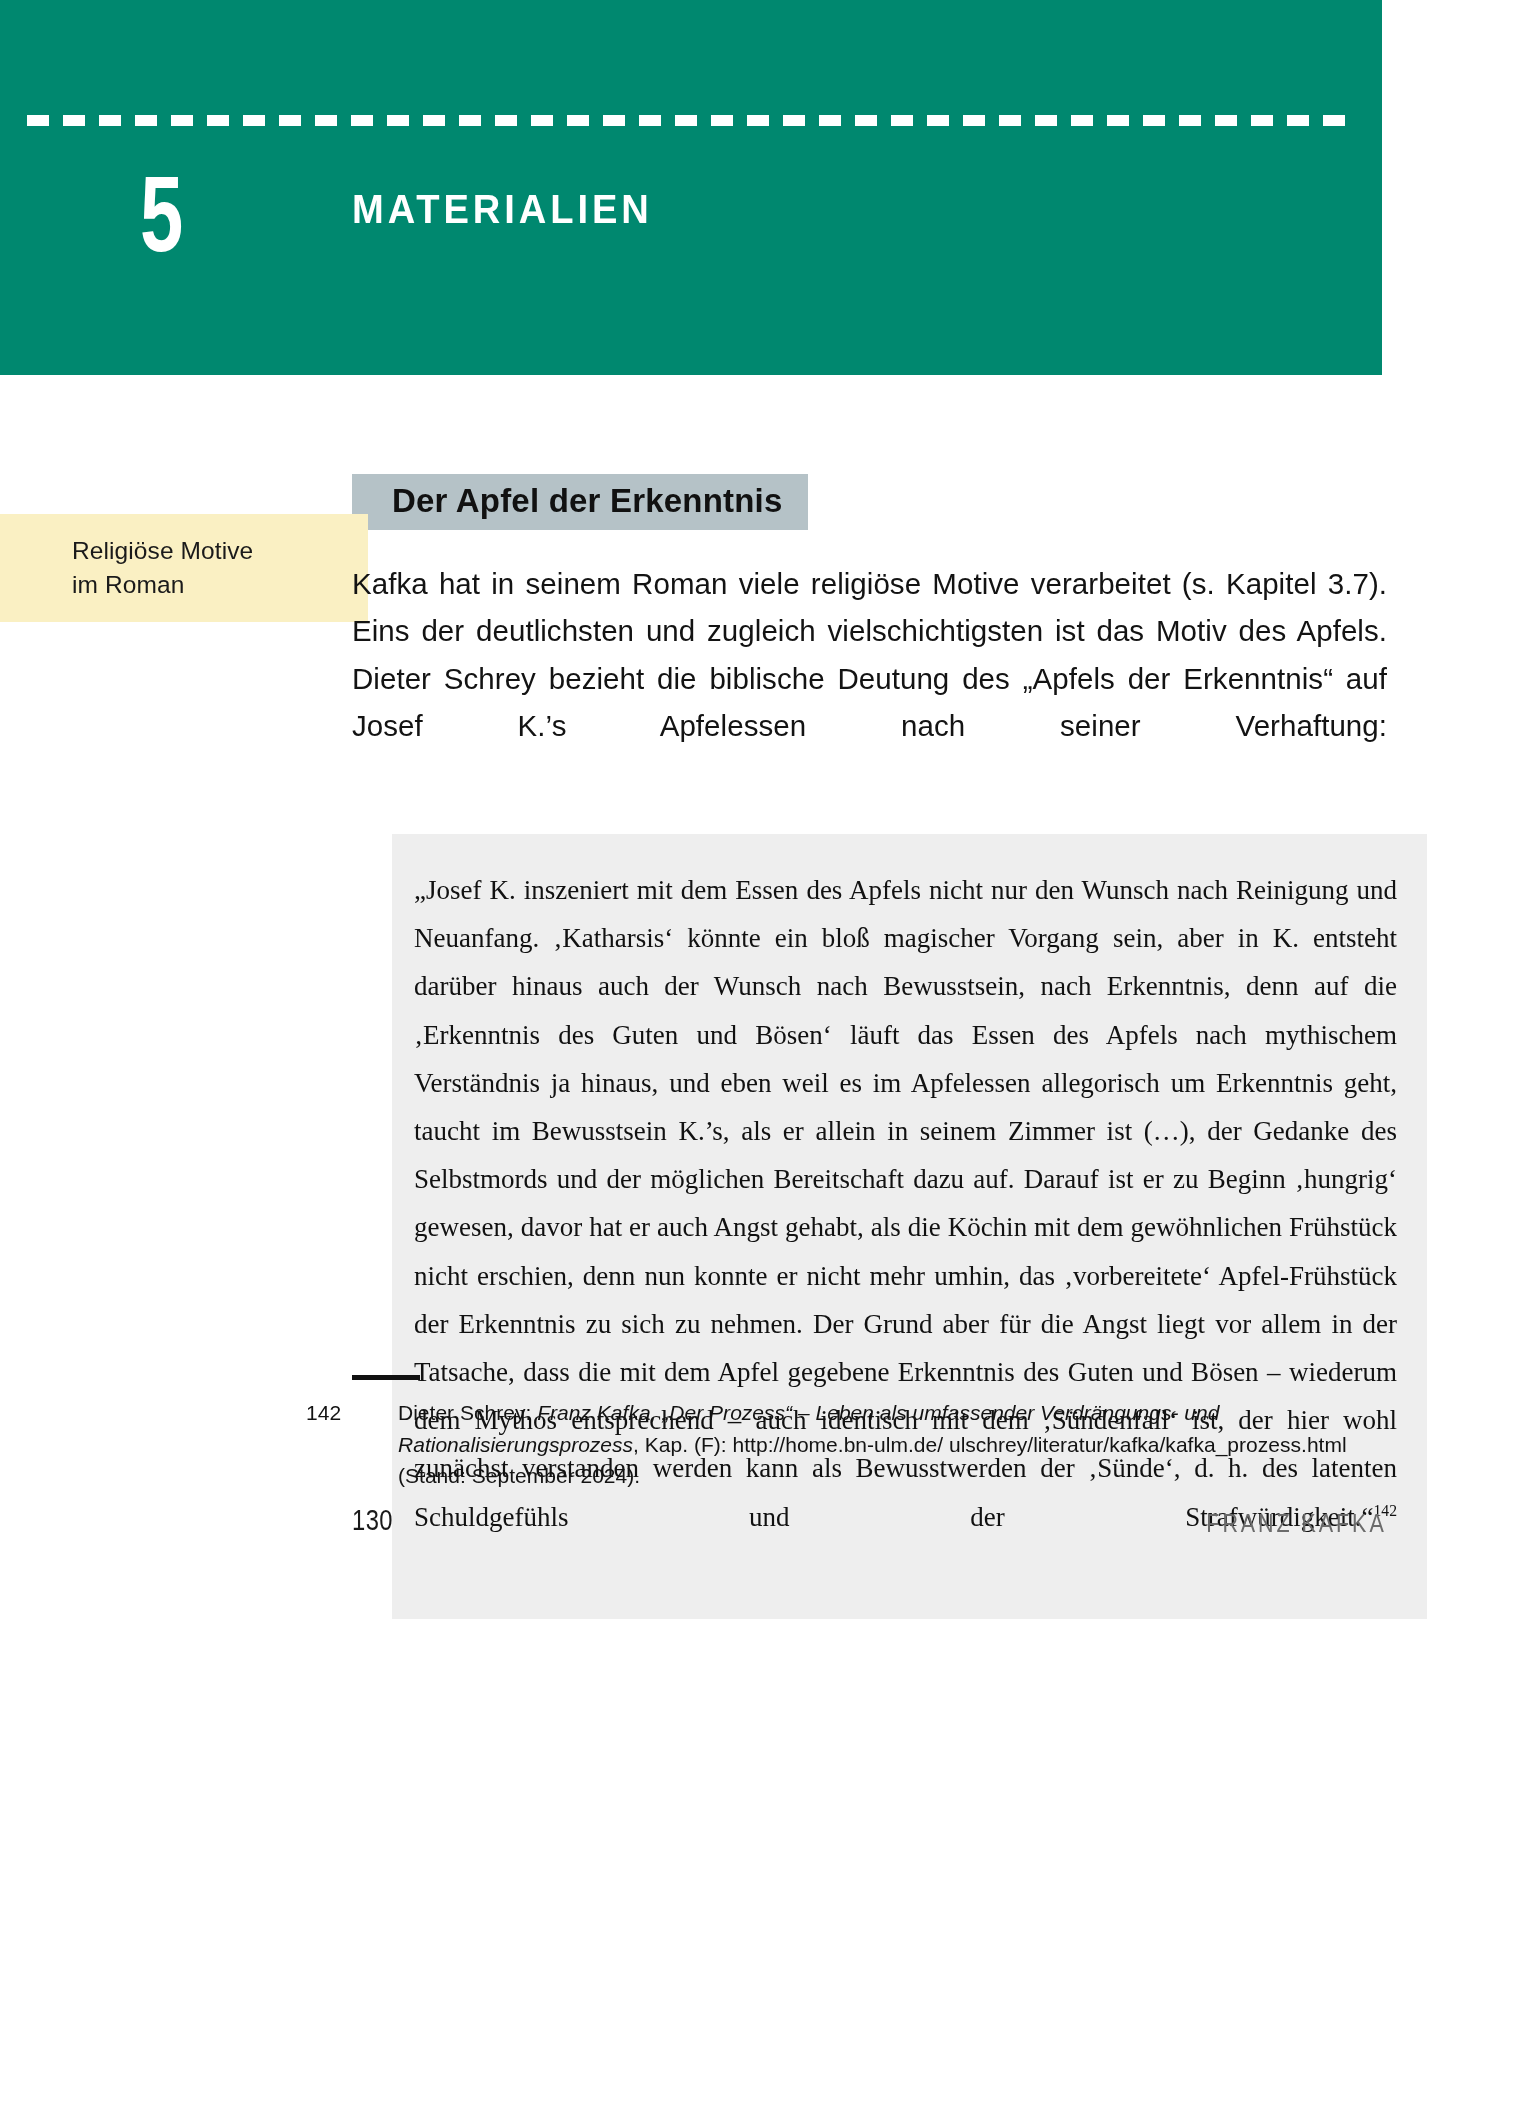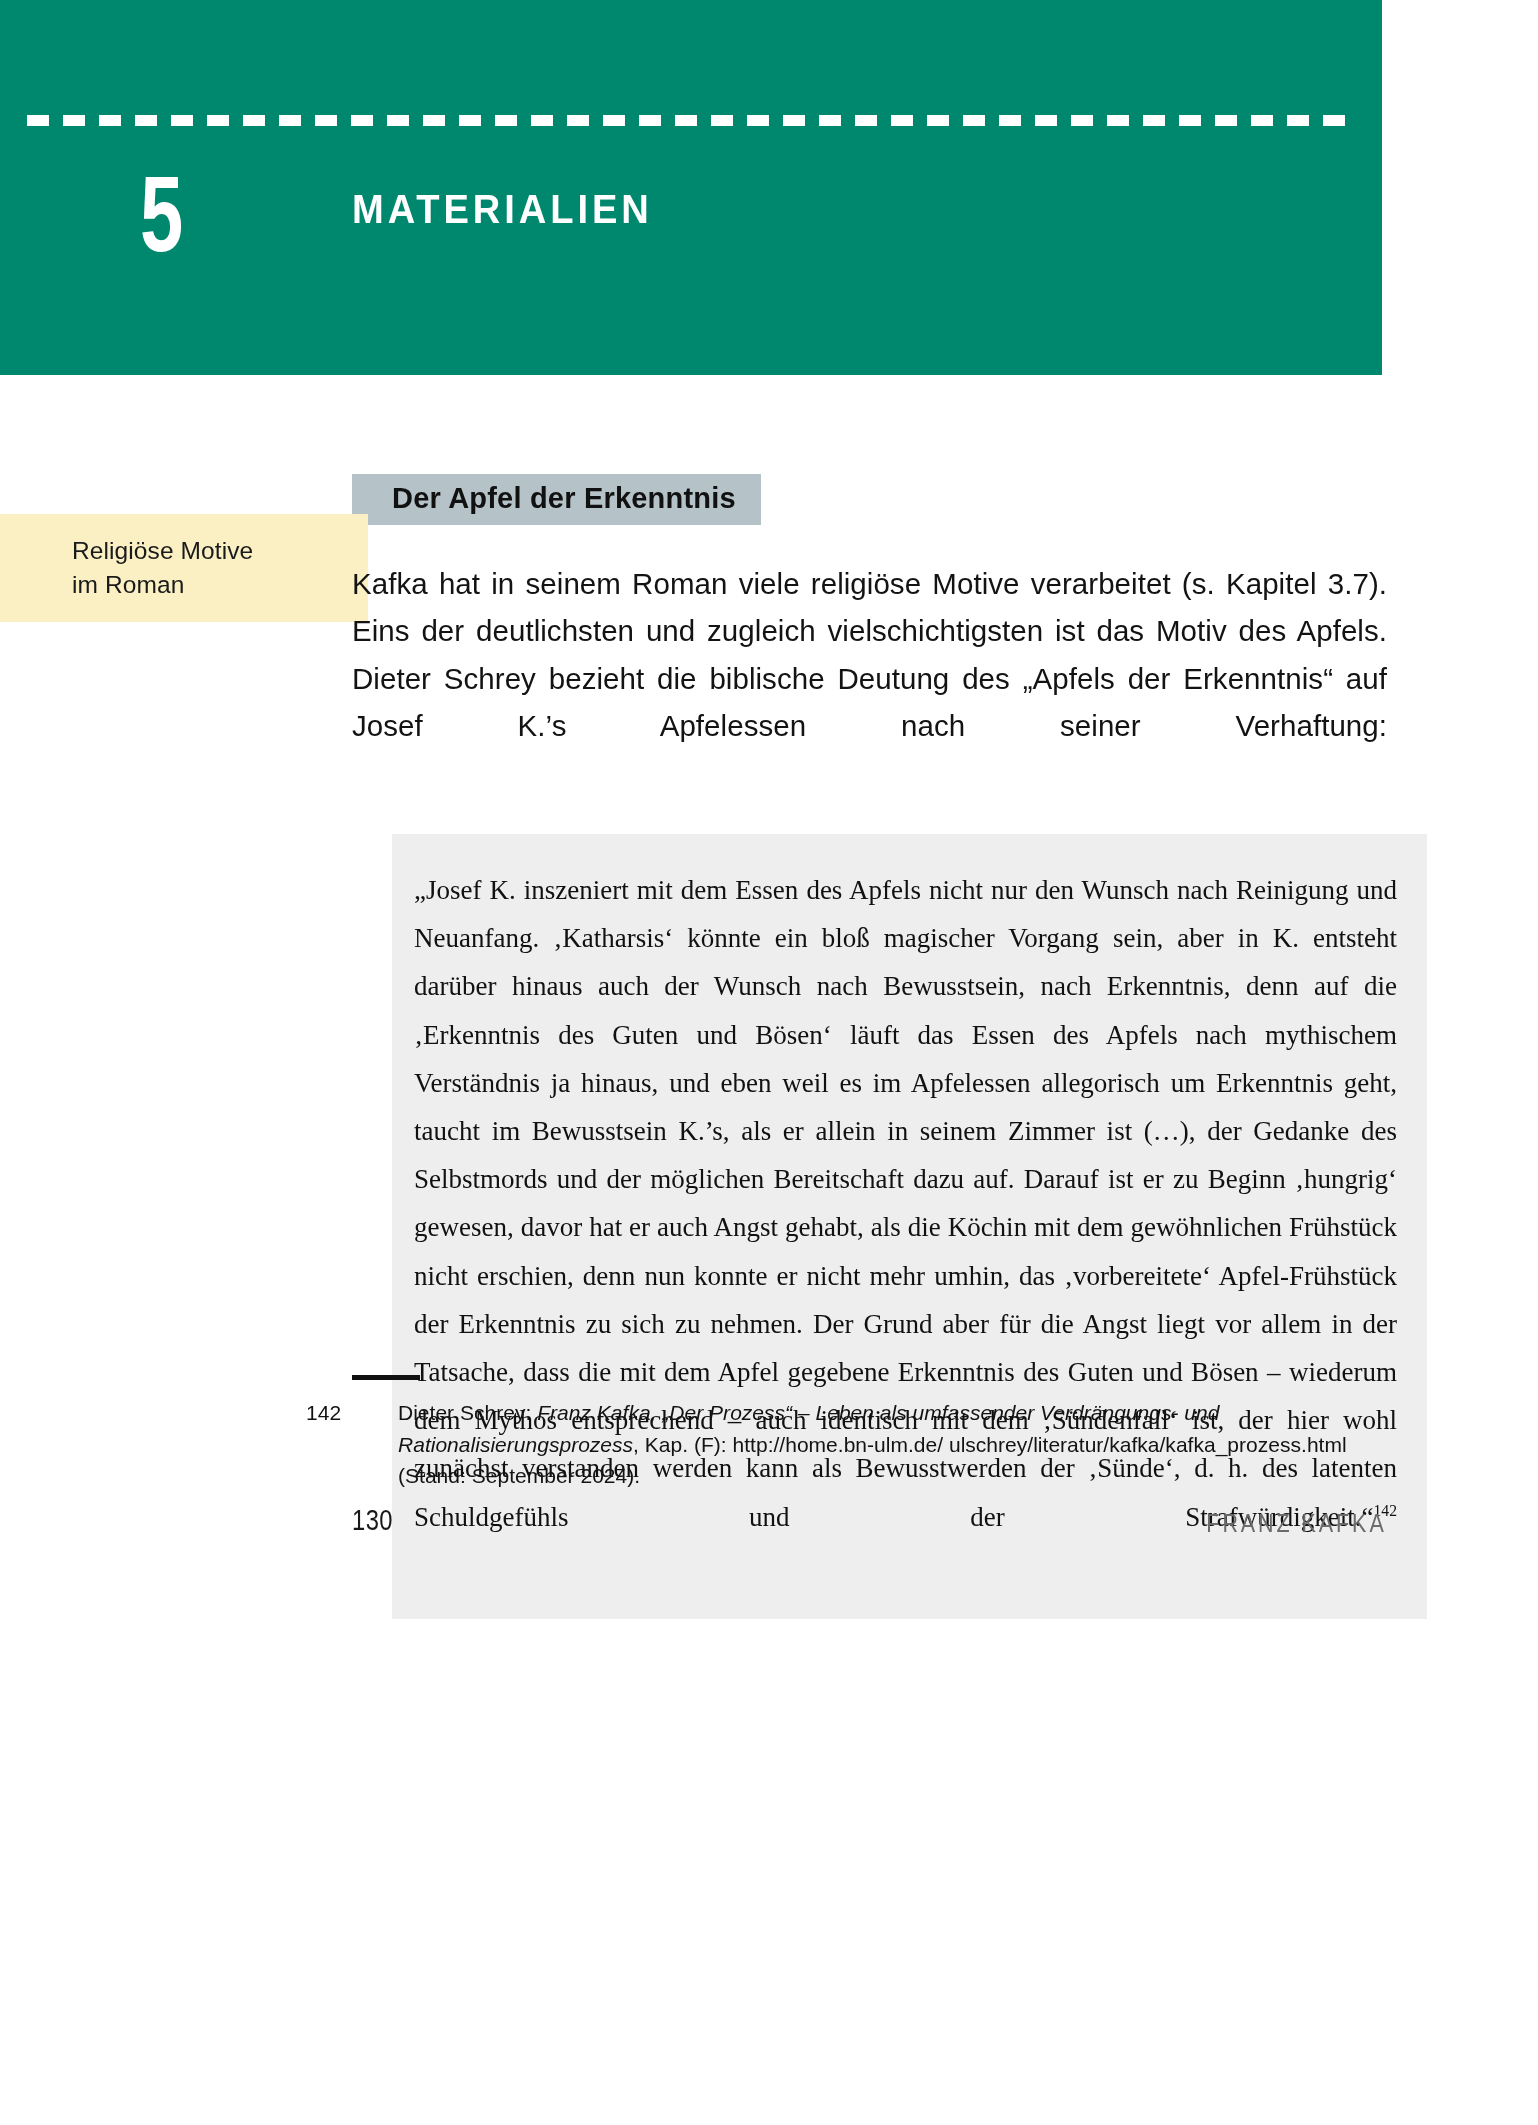--- a/index.html
+++ b/index.html
@@ -91,21 +91,21 @@
 
   
   .section-heading {
     position: absolute;
     left: 352px;
     top: 99px;
     background: #b5c2c7;
     padding: 8px 25px 10px 40px;
     color: #111111;
     font-family: "Liberation Sans", sans-serif;
-    font-size: 29px;
+    font-size: 33px;
     font-weight: 700;
     letter-spacing: 0.2px;
     white-space: nowrap;
   }
 
   
   .intro-paragraph {
     position: absolute;
     left: 352px;
     top: 155px;

